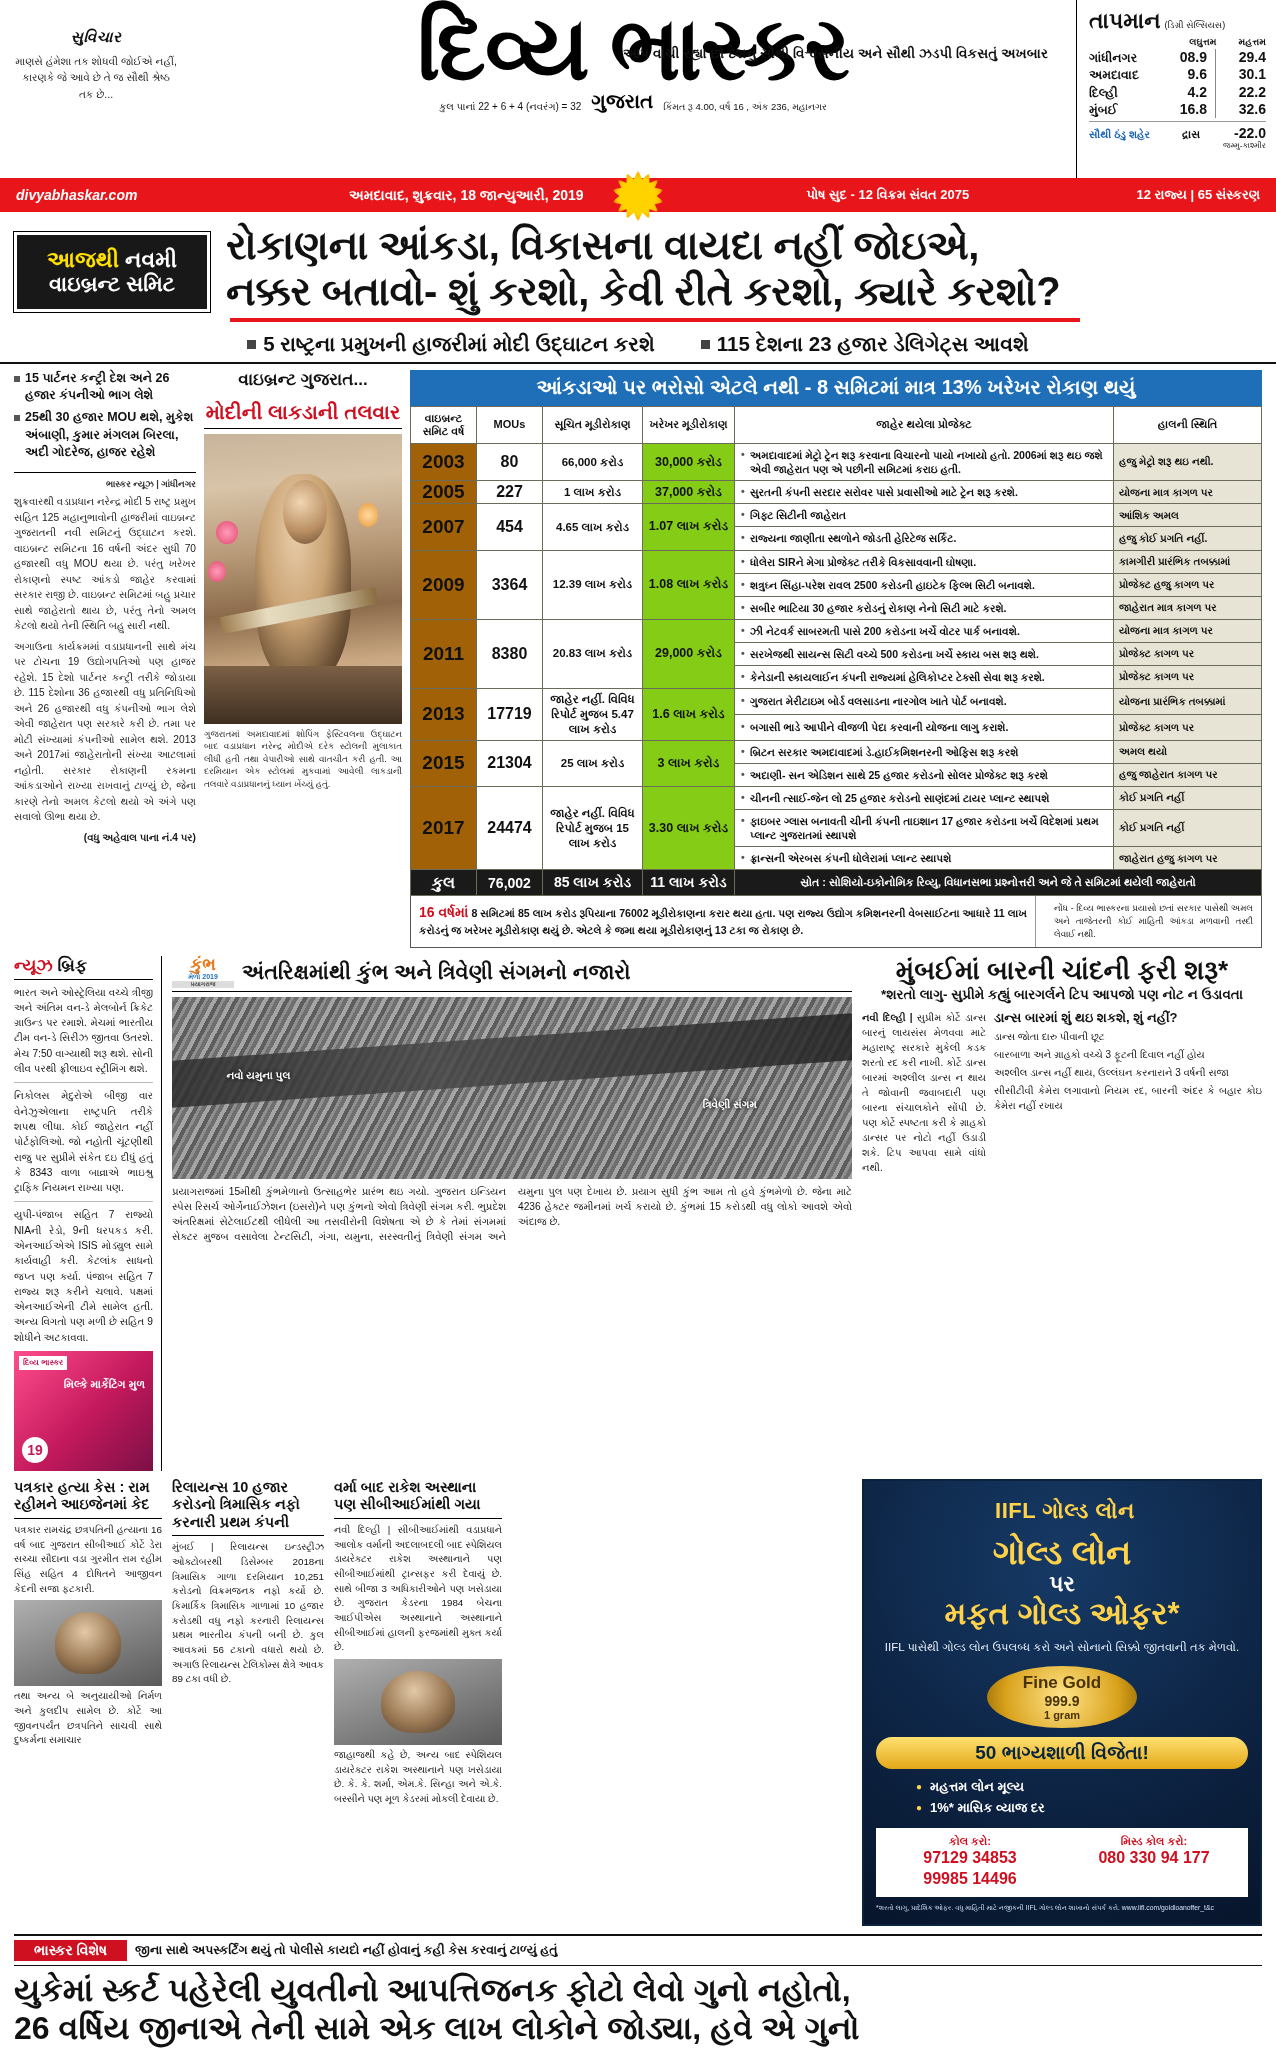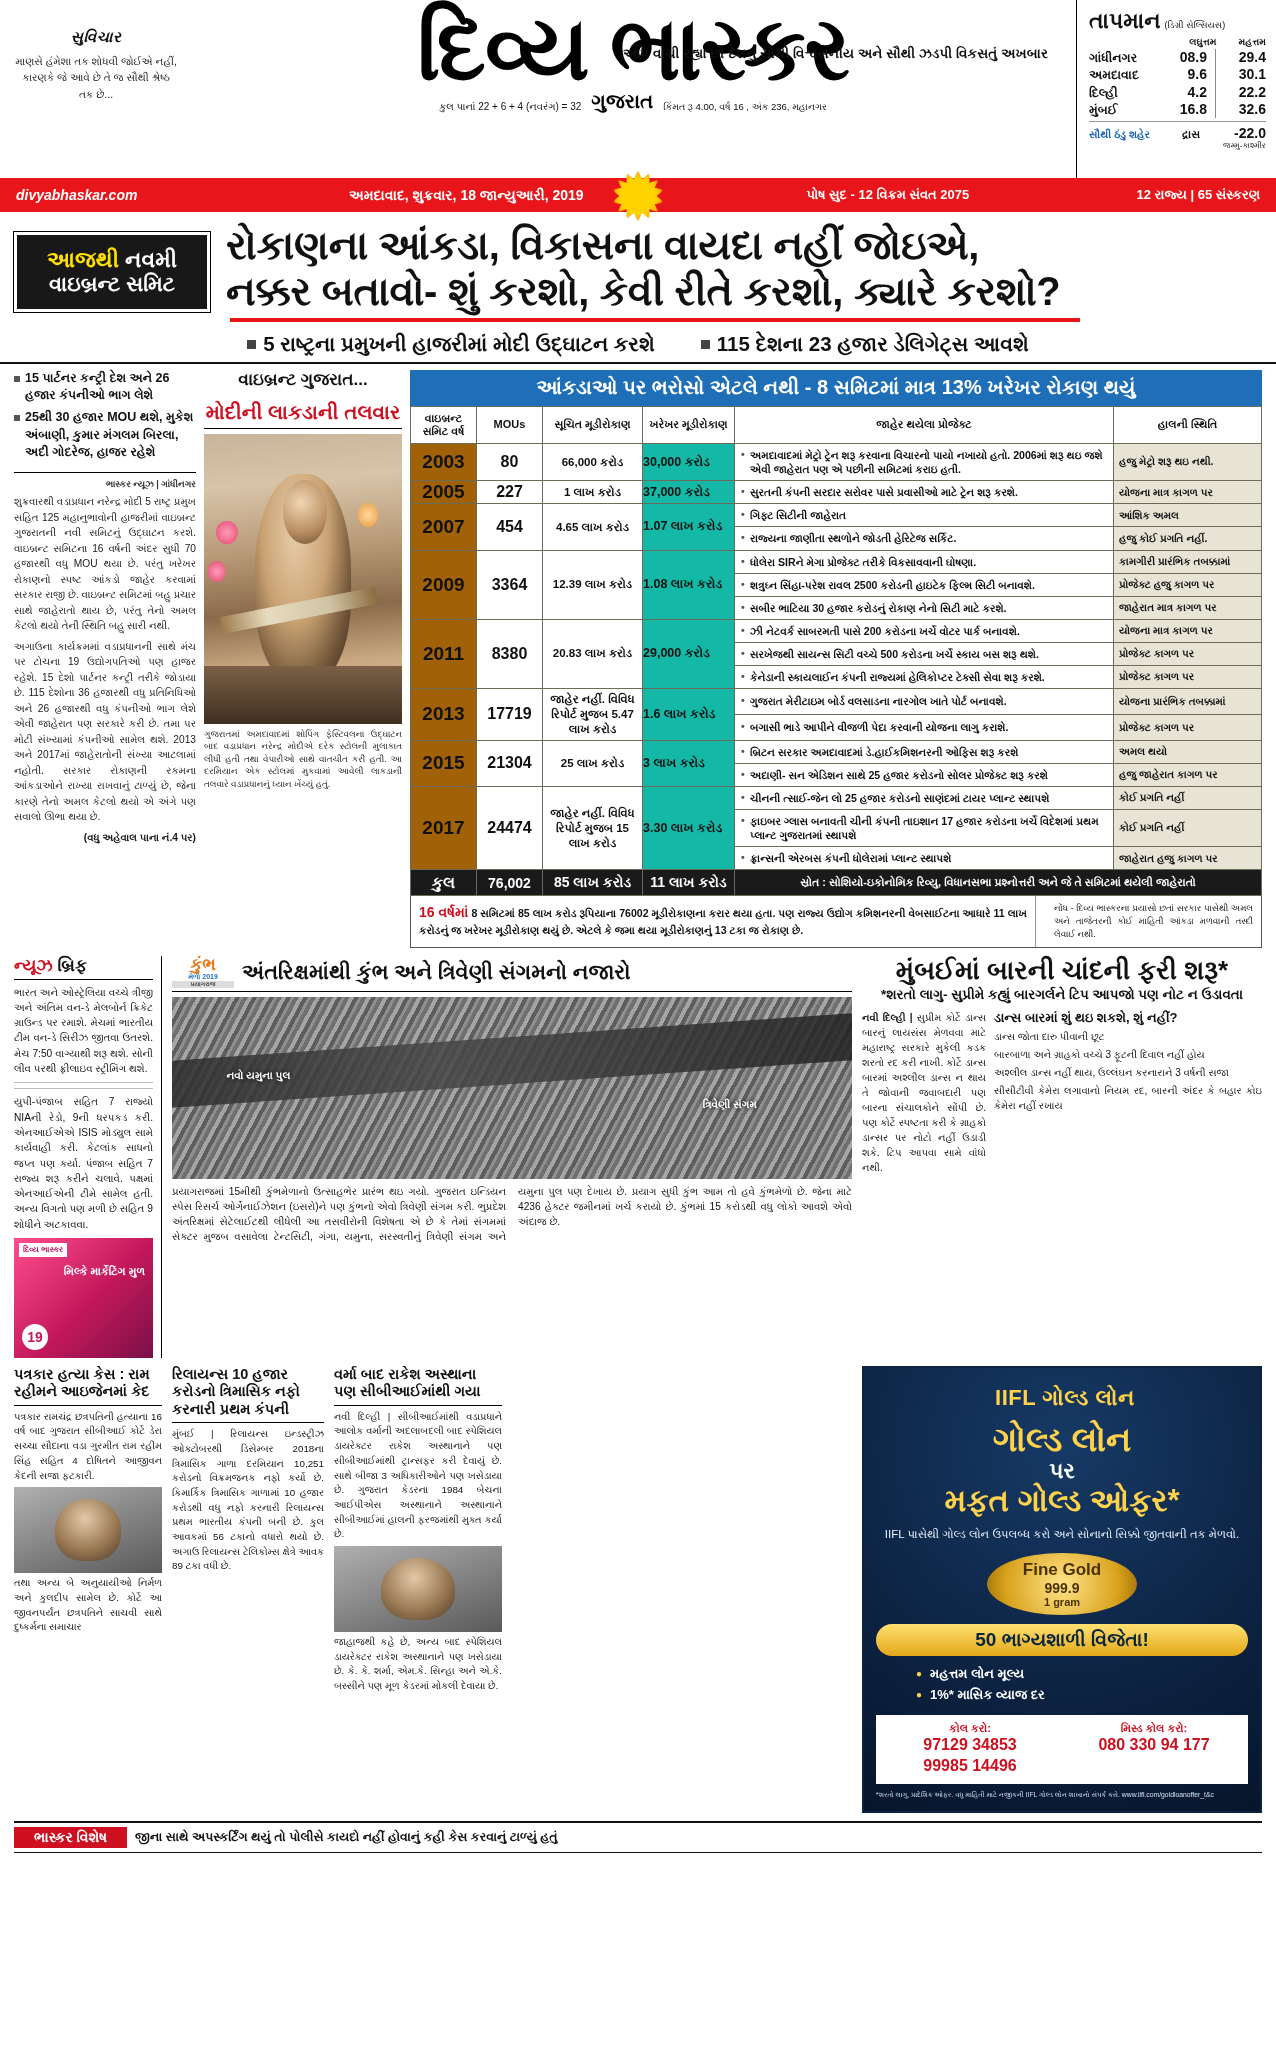--- a/index.html
+++ b/index.html
@@ -109,21 +109,21 @@
   
   .tbl-title { background:#1f6fb8; color:#fff; font-size: 20px; font-weight:900; text-align:center;
                padding: 6px 0 7px; }
   table.data { width:100%; border-collapse: collapse; table-layout: fixed; }
   table.data th, table.data td { border:1px solid #6b6b5a; vertical-align: middle; }
   table.data thead th { font-size: 11px; font-weight:bold; padding: 5px 2px; text-align:center; line-height:1.2; background:#fff; }
   .c1 { width: 66px; } .c2 { width: 66px; } .c3 { width: 100px; } .c4 { width: 92px; } .c6 { width: 148px; }
   td.yr { background:#a16207; font-size: 19px; font-weight:900; text-align:center; }
   td.mou { font-size: 16px; font-weight:bold; text-align:center; }
   td.sug { font-size: 11.5px; font-weight:bold; text-align:center; line-height:1.3; padding:3px 2px; }
-  td.act { font-size: 12.5px; font-weight:bold; background:#14b8a6; }
+  td.act { font-size: 12.5px; font-weight:bold; text-align:center; background:#84cc16; }
   td.prj { font-size: 10.6px; font-weight:bold; padding: 4px 6px; line-height:1.33; position:relative; }
   td.prj span.b { position:relative; padding-left: 9px; display:block; }
   td.prj span.b::before { content:"\2022"; position:absolute; left:0; top:-1px; color:#555; }
   td.st  { font-size: 10.4px; font-weight:bold; padding: 4px 5px; background:#e7e4d5; line-height:1.3; }
   tr.sub td { border-top: 1px dashed #8a8a78; }
   tfoot td { background:#1a1a1a; color:#fff; font-weight:900; }
   tfoot .ft-l { font-size: 16px; text-align:center; }
   tfoot .ft-m { font-size: 14px; text-align:center; }
   tfoot .ft-src { font-size: 11px; text-align:center; font-weight:bold; padding: 6px 4px;}
 
@@ -518,20 +518,21 @@
 
   <div class="mid-band">
 
     <div class="nb">
       <div class="nb-title">
         <span class="r">ન્યૂઝ</span><span> બ્રિફ</span>
       </div>
       <hr>
       <p>ભારત અને ઓસ્ટ્રેલિયા વચ્ચે ત્રીજી અને અંતિમ વન-ડે મેલબોર્ન ક્રિકેટ ગ્રાઉન્ડ પર રમાશે. મેચમાં ભારતીય ટીમ વન-ડે સિરીઝ જીતવા ઉતરશે. મેચ 7:50 વાગ્યાથી શરૂ થશે. સોની લીવ પરથી ફ્રીલાઇવ સ્ટ્રીમિંગ થશે.</p>
       <div class="nb-sep"></div>
+      <p>નિકોલસ મેદુરોએ બીજી વાર વેનેઝુએલાના રાષ્ટ્રપતિ તરીકે શપથ લીધા. કોઈ જાહેરાત નહીં પોર્ટફોલિઓ. જો નહોતી ચૂંટણીથી રાજુ પર સુપ્રીમે સંકેત દઇ દીધું હતું કે 8343 વાળા બાવ્રાએ ભાઇશ્રુ ટ્રાફિક નિયમન રાખ્યા પણ.</p>
       <div class="nb-sep"></div>
       <p>યુપી-પંજાબ સહિત 7 રાજ્યો NIAની રેડો, 9ની ધરપકડ કરી. એનઆઈએએ ISIS મોડ્યુલ સામે કાર્યવાહી કરી. કેટલાંક સાધનો જપ્ત પણ કર્યા. પંજાબ સહિત 7 રાજ્ય શરૂ કરીને ચલાવે. પક્ષમાં એનઆઈએની ટીમે સામેલ હતી. અન્ય વિગતો પણ મળી છે સહિત 9 શોધીને અટકાવવા.</p>
       <div class="nb-ad">
         <span class="tag">દિવ્ય ભાસ્કર</span>
         <span class="t">મિલ્કે માર્કેટિંગ મુળ</span>
         <span class="num">19</span>
       </div>
     </div>
 
     <div class="kumbh">
@@ -624,18 +625,24 @@
         </div>
       </div>
       <div class="fine">*શરતો લાગુ, પ્રાદેશિક ઓફર. વધુ માહિતી માટે નજીકની IIFL ગોલ્ડ લોન શાખાનો સંપર્ક કરો. www.iifl.com/goldloanoffer_t&amp;c</div>
     </div>
   </div>
 
   <div class="bv-bar">
     <span class="tagb">ભાસ્કર વિશેષ</span>
     <span class="txt">જીના સાથે અપસ્કર્ટિંગ થયું તો પોલીસે કાયદો નહીં હોવાનું કહી કેસ કરવાનું ટાળ્યું હતું</span>
   </div>
+  <div class="bv-head">
+    <h1>
+      <span>યુકેમાં સ્કર્ટ પહેરેલી યુવતીનો આપત્તિજનક  ફોટો લેવો ગુનો નહોતો,</span><br>
+      <span>26 વર્ષિય જીનાએ તેની સામે એક લાખ લોકોને જોડ્યા, હવે એ ગુનો</span>
+    </h1>
+  </div>
   <div class="bv-body">
     
     
   </div>
 
 </div>
 
 </body></html>

